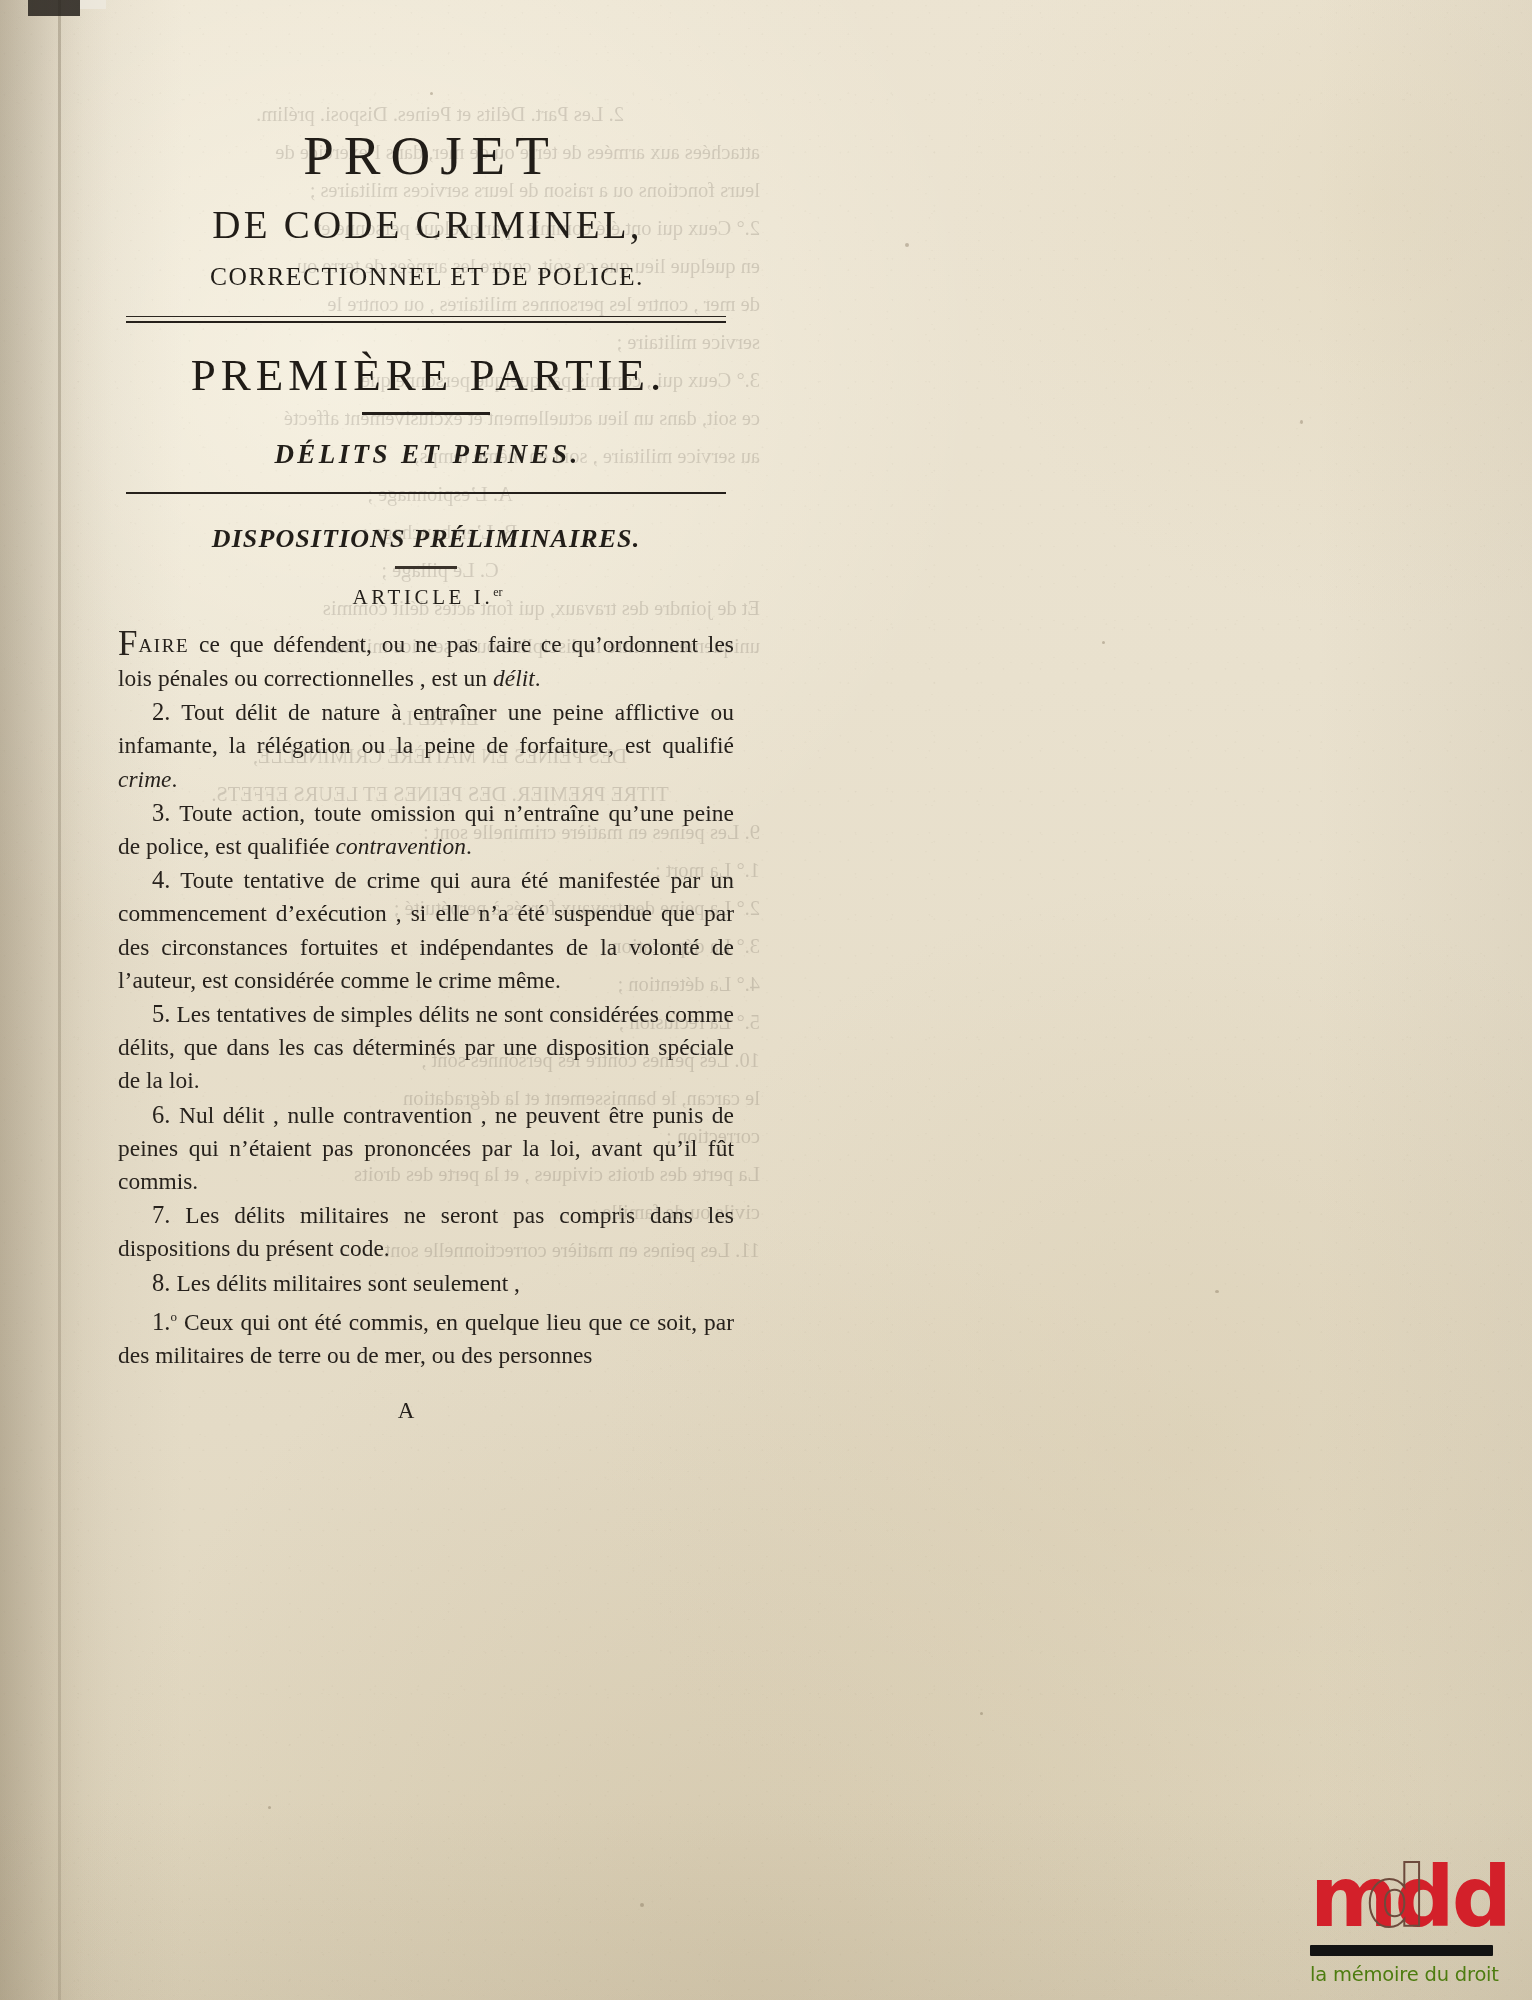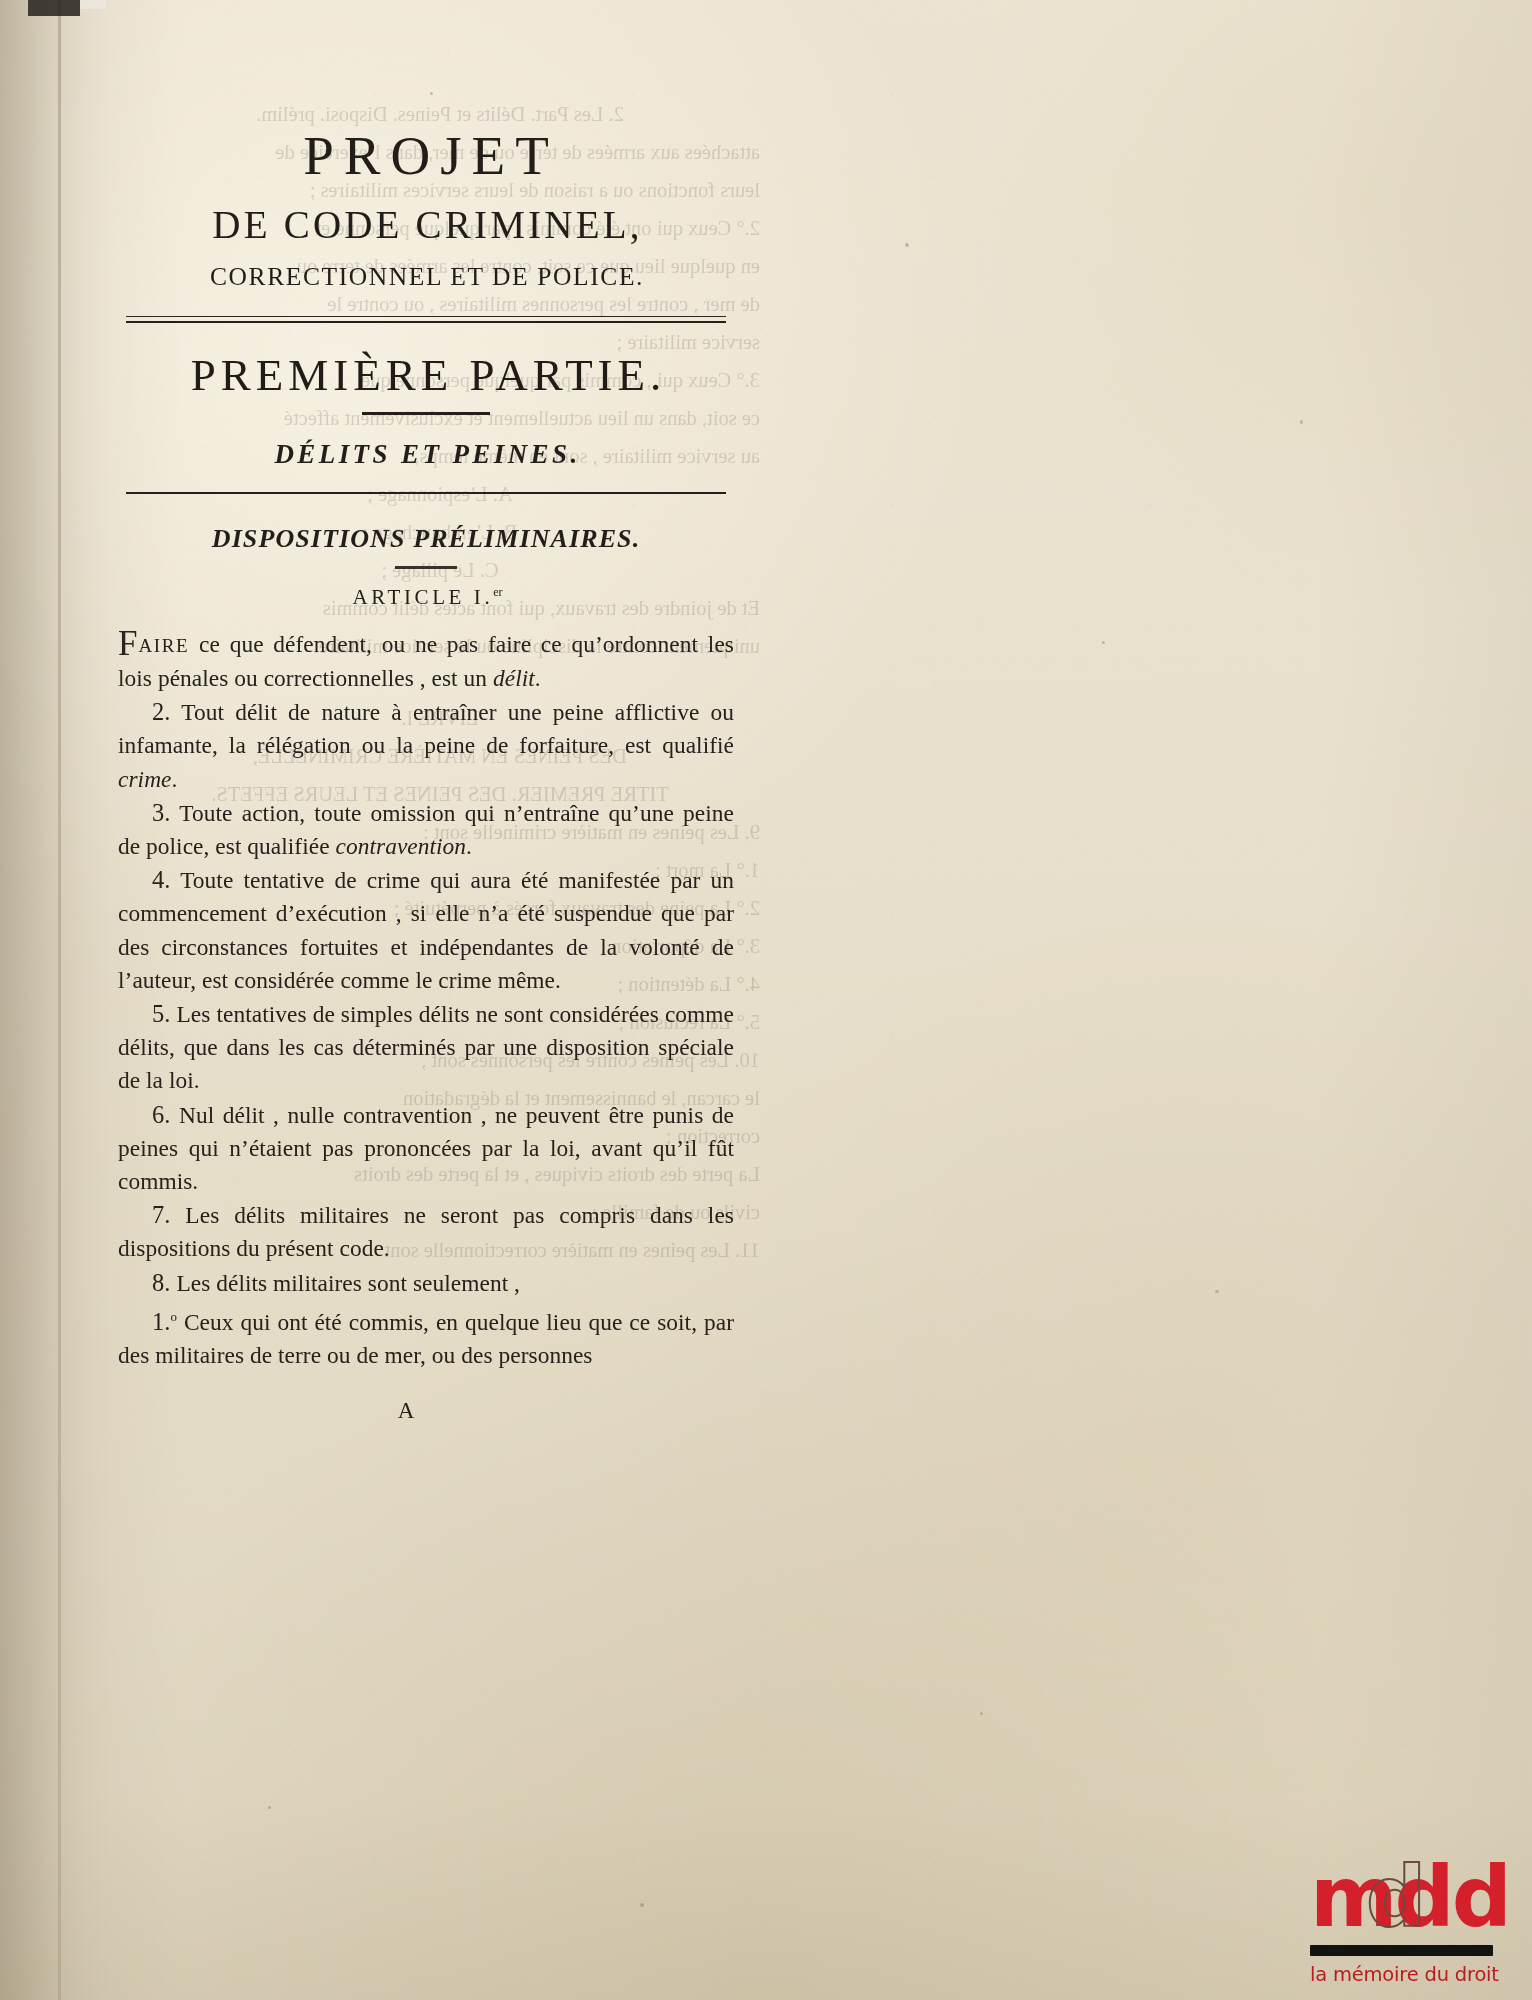--- a/index.html
+++ b/index.html
@@ -303,21 +303,21 @@
     margin-top: 2px;
     width: 183px;
     height: 11px;
     background: #131313;
     border-radius: 1px;
   }
   .logo-tag {
     margin-top: 7px;
     font-family: "DejaVu Sans", sans-serif;
     font-size: 19.5px;
-    color: #b91c1c;
+    color: #4d7c0f;
     letter-spacing: -0.2px;
     white-space: nowrap;
   }
 
   
   .vignette {
     position: absolute;
     inset: 0;
     pointer-events: none;
     background:

